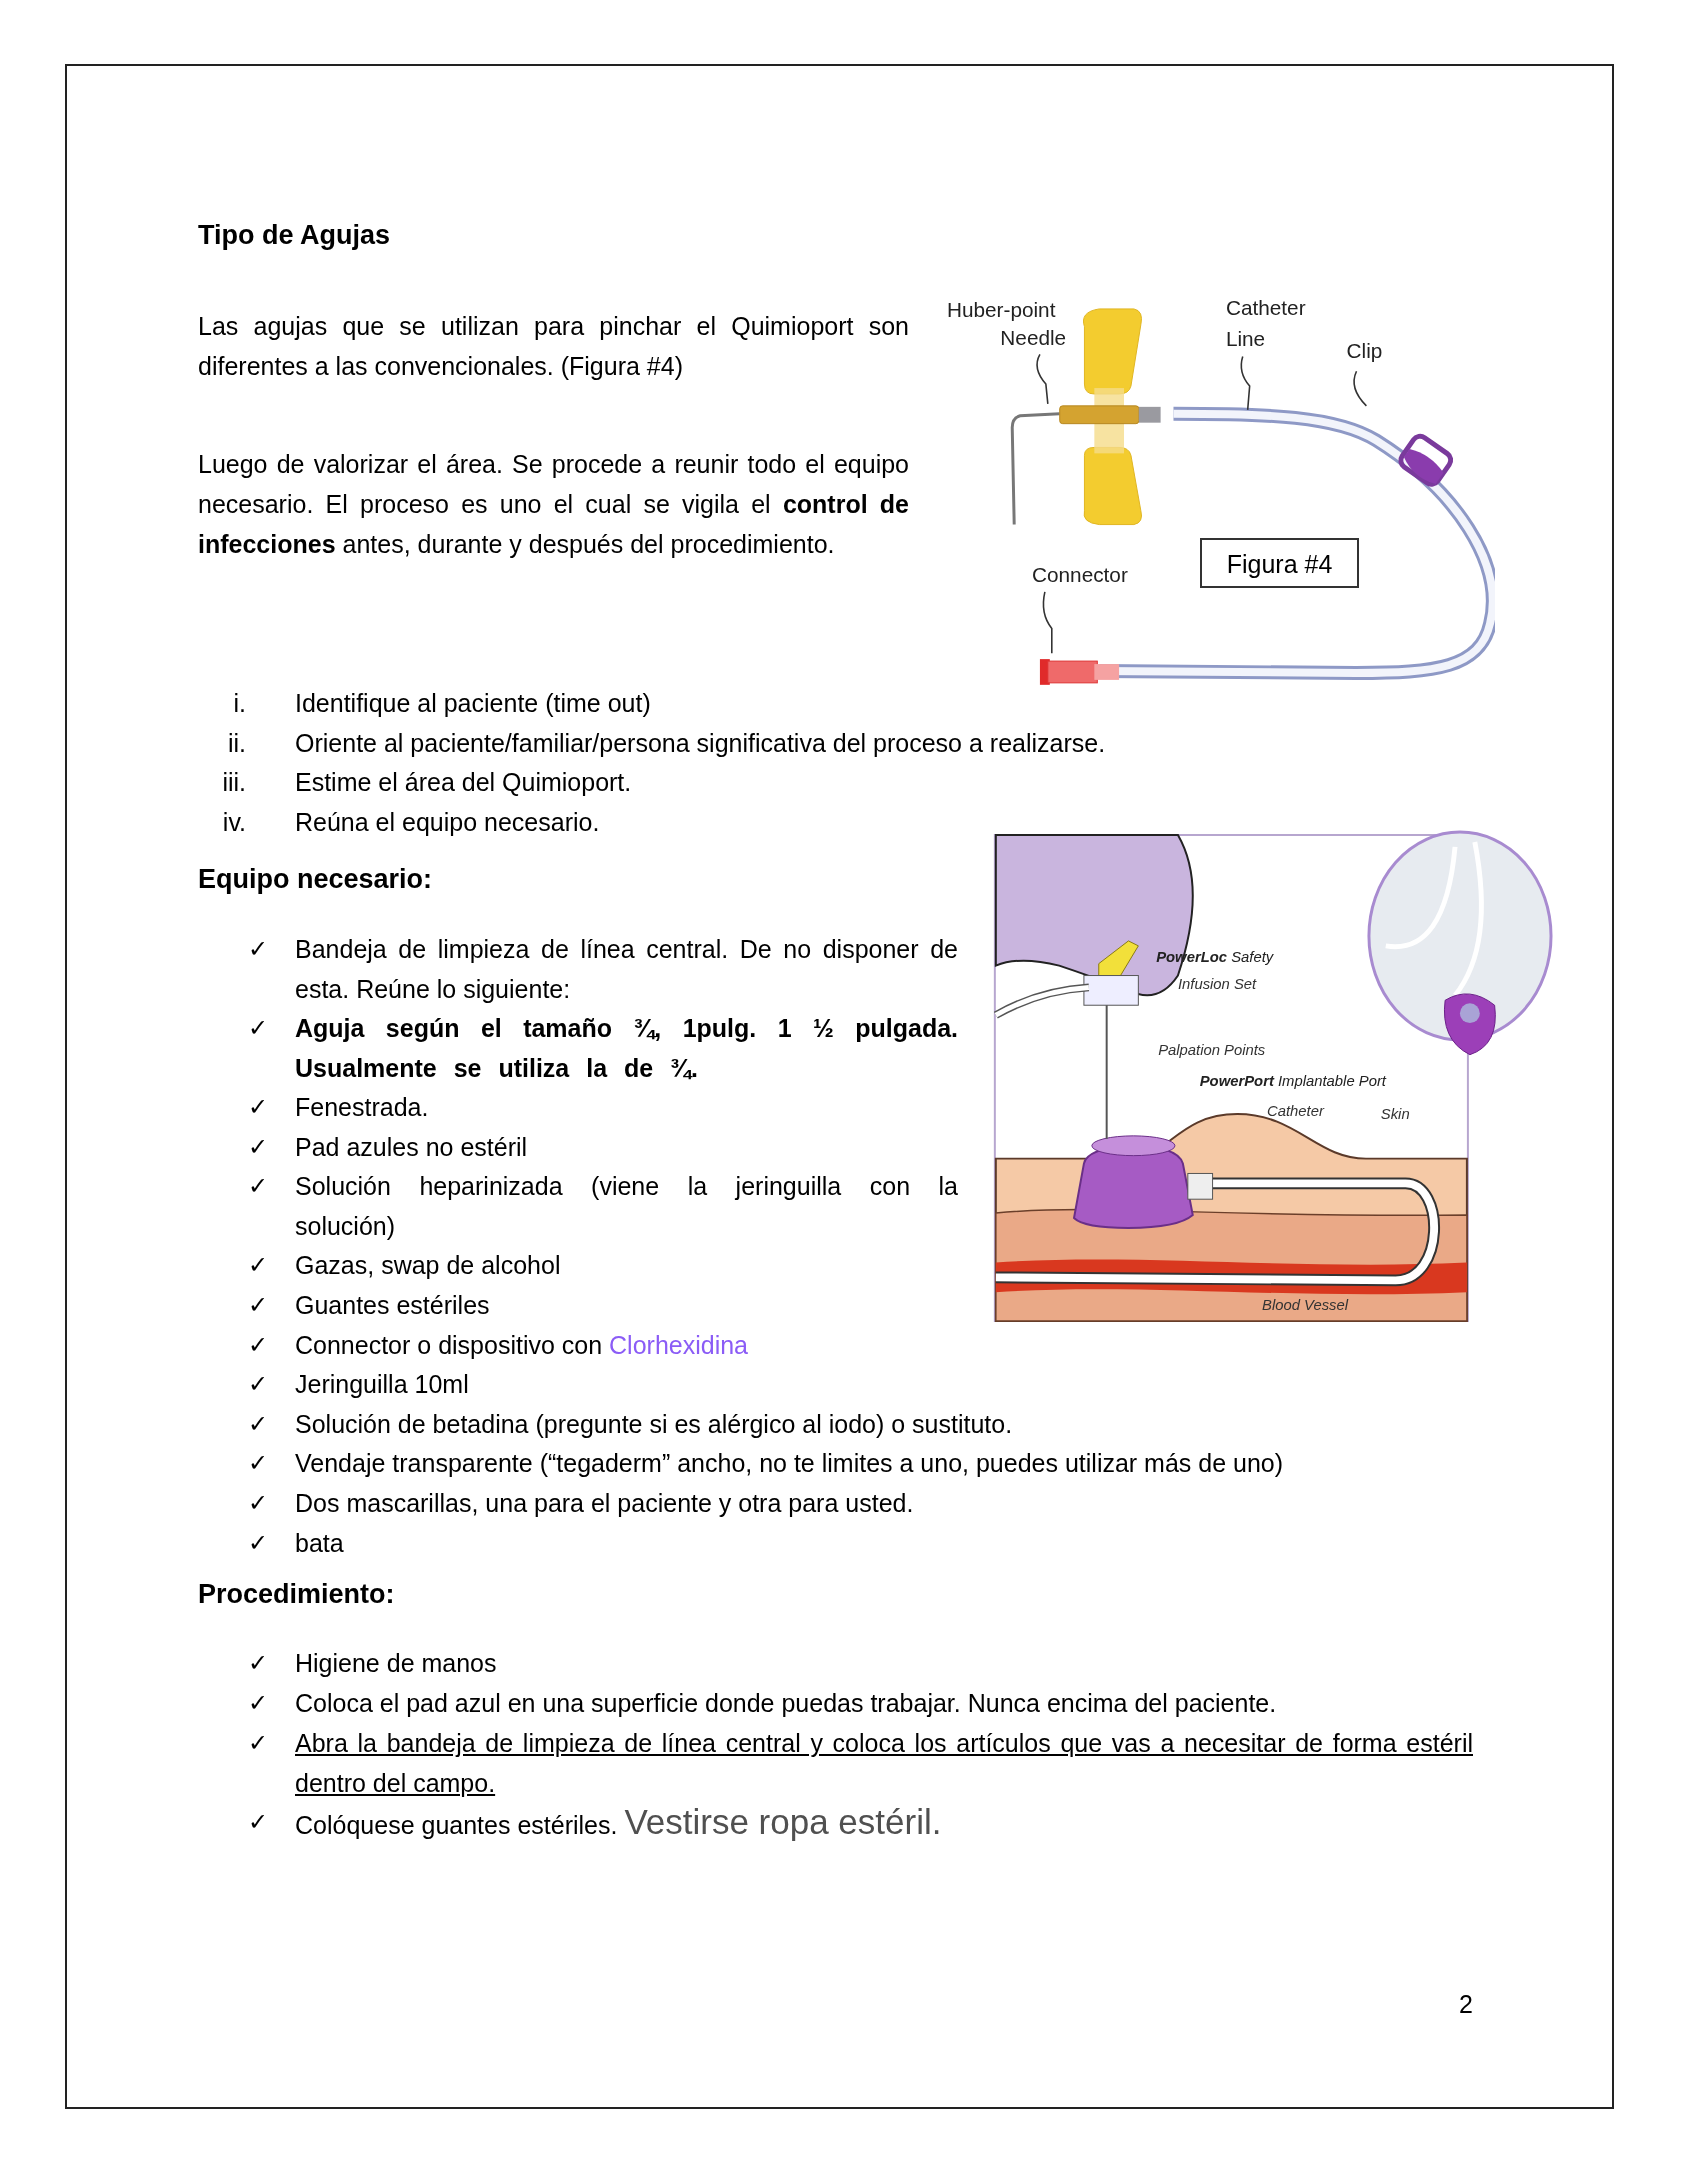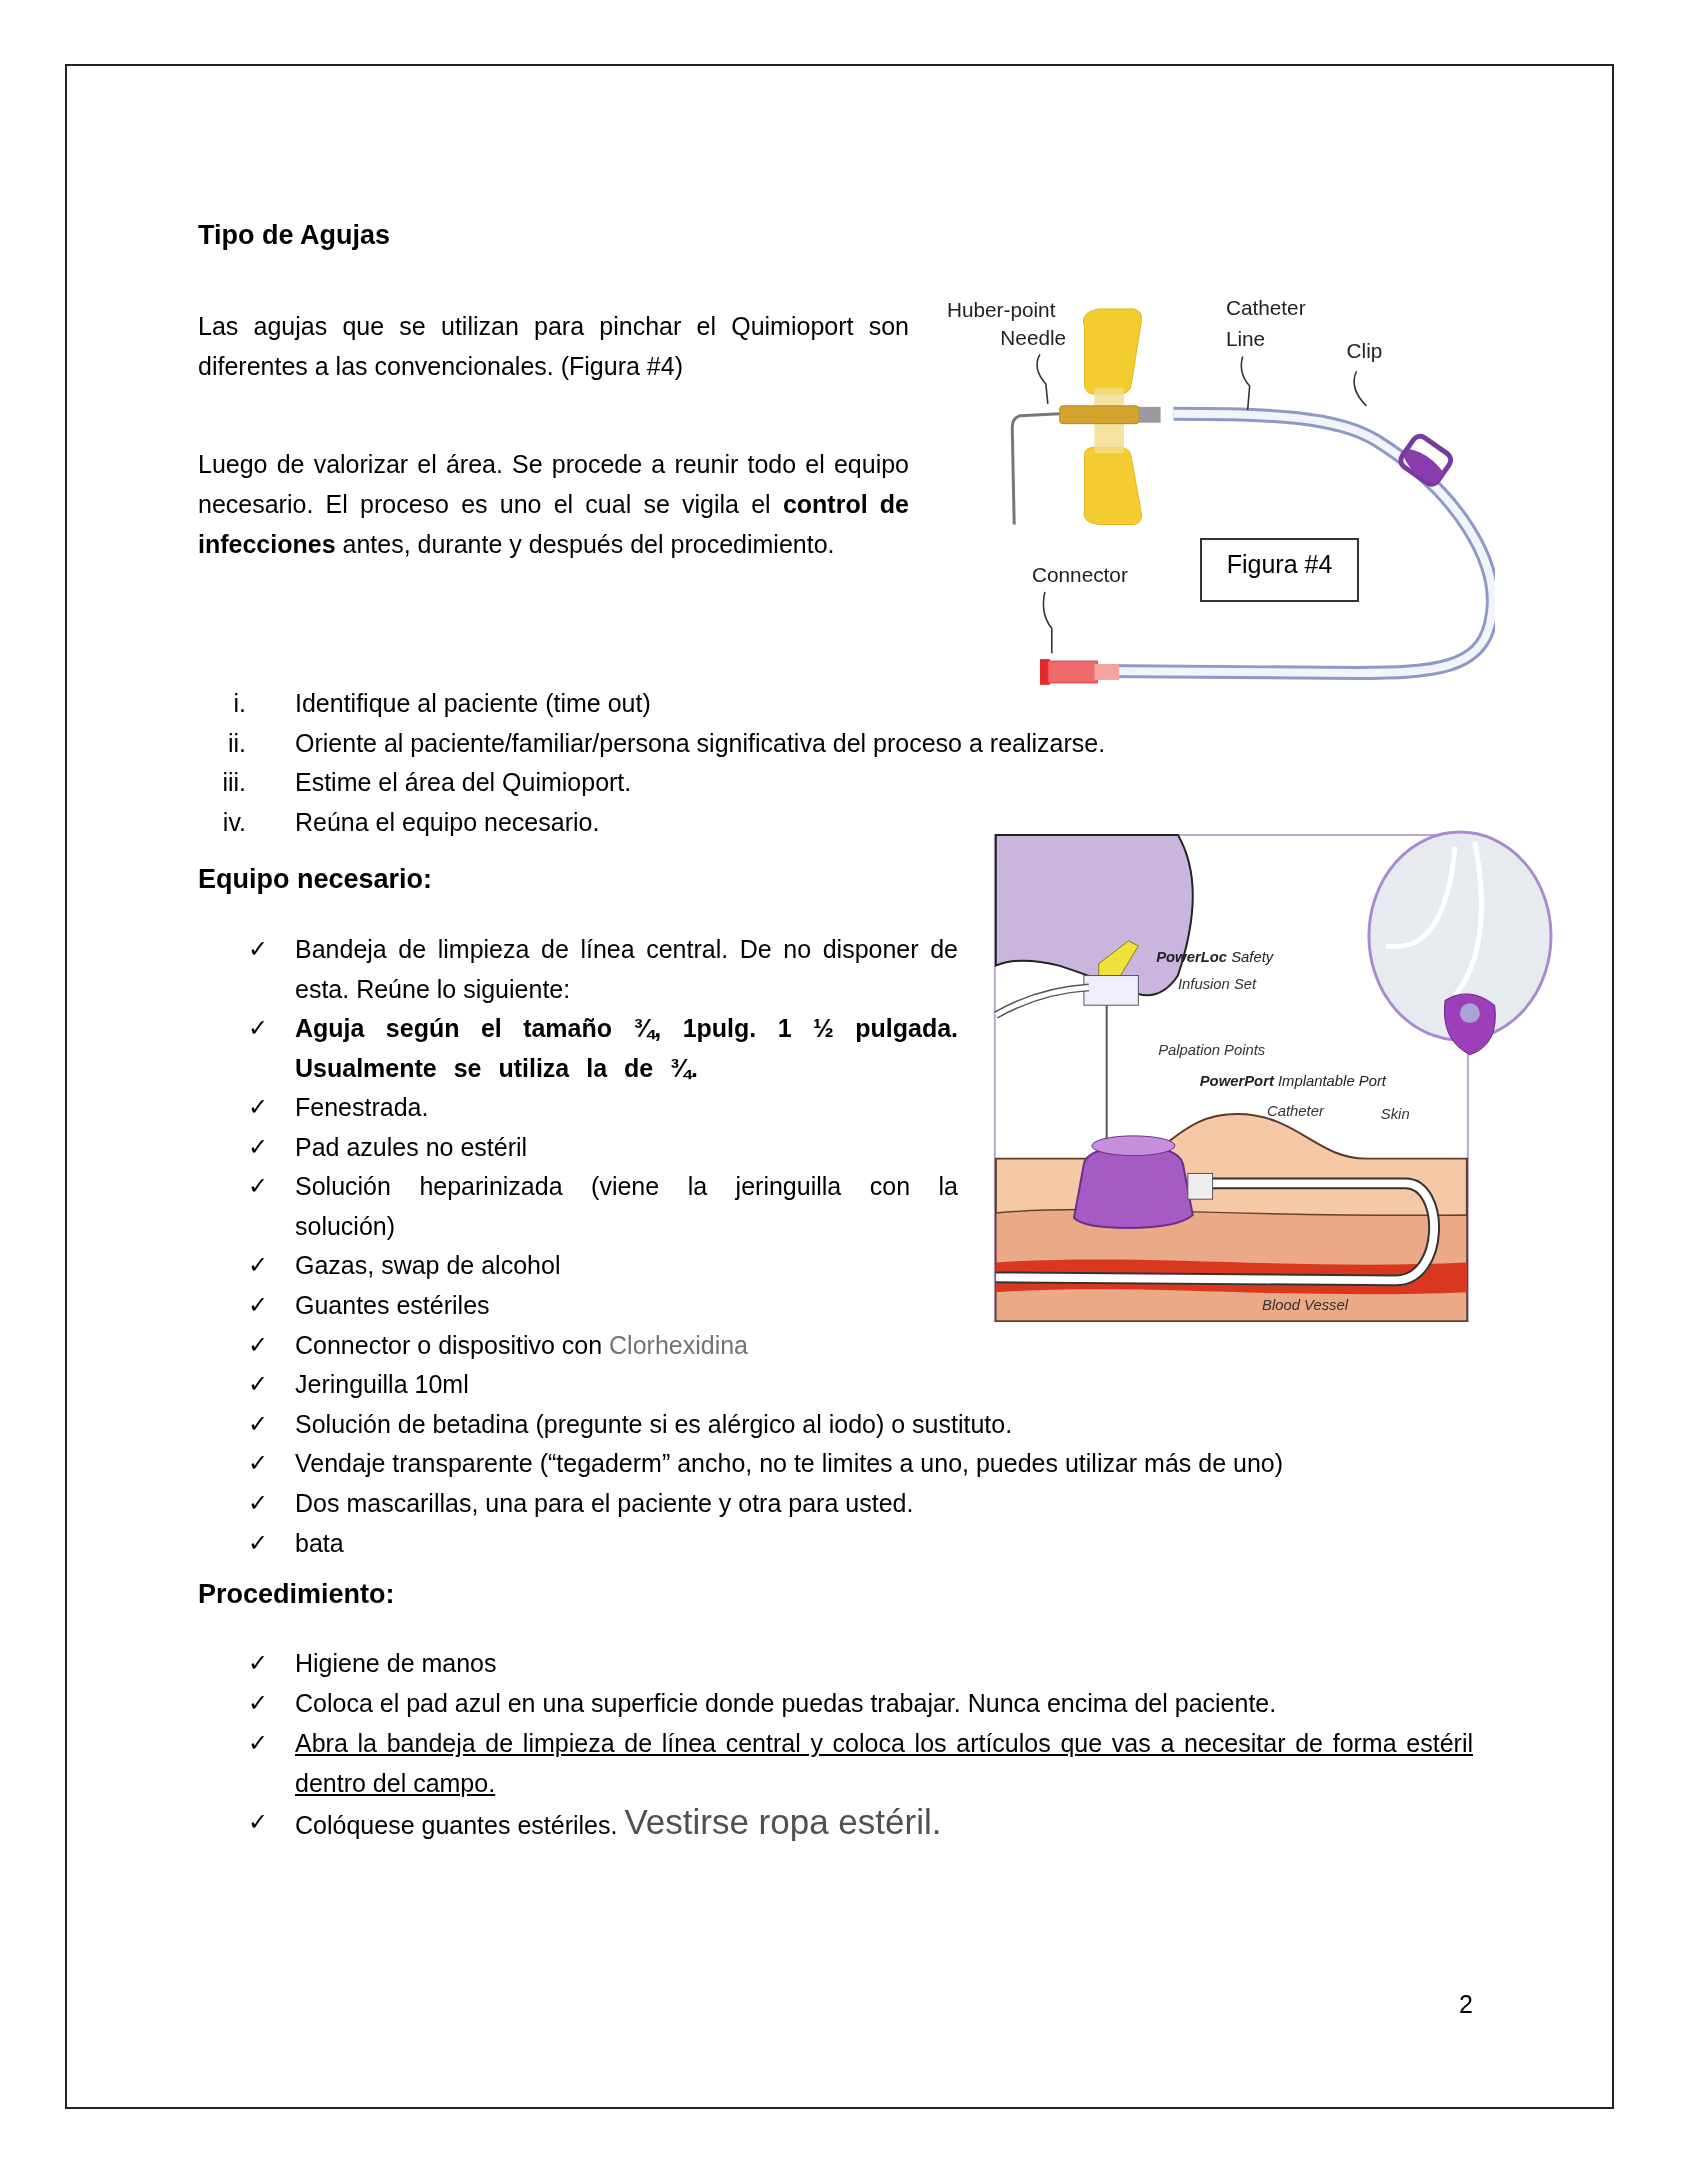--- a/index.html
+++ b/index.html
@@ -7,21 +7,21 @@
          font-family:"Liberation Sans", sans-serif; color:#000; }
   .page-border { position:absolute; left:65px; top:64px; width:1549px; height:2045px;
                  border:2px solid #222; box-sizing:border-box; }
   .abs { position:absolute; }
   .h { font-weight:bold; font-size:27px; }
   .p { font-size:25px; line-height:40px; }
   .just { text-align:justify; text-align-last:left; }
   .row { position:absolute; font-size:25px; line-height:40px; }
   .roman { position:absolute; width:50px; text-align:right; font-size:25px; line-height:40px; }
   .check { position:absolute; font-size:24px; line-height:40px; }
-  .gray { color:#737373; }
+  .gray { color:#8b5cf6; }
   .gray-lg { color:#505050; font-size:35px; }
   .fig-caption-box { position:absolute; border:2px solid #333; background:#fff;
                      font-size:25px; text-align:center; box-sizing:border-box; }
   .fig-label { font-family:"Liberation Sans", sans-serif; font-size:21px; fill:#222; }
   .fig-label-sm { font-family:"Liberation Sans", sans-serif; font-size:15px; fill:#333; font-style:italic; }
   .fig-label-smb { font-family:"Liberation Sans", sans-serif; font-size:15px; fill:#222; font-style:italic; font-weight:bold; }
 </style>
 </head>
 <body>
 
@@ -70,21 +70,21 @@
   <text class="fig-label" x="60" y="68">Needle</text>
   <path d="M100,78 Q92,92 106,108 L108,128" fill="none" stroke="#333" stroke-width="1.6"></path>
   <text class="fig-label" x="288" y="38">Catheter</text>
   <text class="fig-label" x="288" y="70">Line</text>
   <path d="M305,80 Q300,96 312,110 L310,134" fill="none" stroke="#333" stroke-width="1.6"></path>
   <text class="fig-label" x="410" y="82">Clip</text>
   <path d="M420,95 Q412,112 430,130" fill="none" stroke="#333" stroke-width="1.6"></path>
   <text class="fig-label" x="92" y="308">Connector</text>
   <path d="M105,318 Q100,340 112,355 L112,380" fill="none" stroke="#333" stroke-width="1.6"></path>
 </svg>
-<div class="fig-caption-box" style="left:1200px; top:538px; width:159px; height:64px; line-height:49px;">Figura #4</div>
+<div class="fig-caption-box" style="left:1200px; top:538px; width:159px; height:50px; line-height:49px;">Figura #4</div>
 
 <div>
   <div class="roman" style="left:196px; top:683px;">i.</div>
   <div class="row" style="left:295px; top:683px;">Identifique al paciente (time out)</div>
   <div class="roman" style="left:196px; top:723px;">ii.</div>
   <div class="row" style="left:295px; top:723px;">Oriente al paciente/familiar/persona significativa del proceso a realizarse.</div>
   <div class="roman" style="left:196px; top:762px;">iii.</div>
   <div class="row" style="left:295px; top:762px;">Estime el área del Quimioport.</div>
   <div class="roman" style="left:196px; top:802px;">iv.</div>
   <div class="row" style="left:295px; top:802px;">Reúna el equipo necesario.</div>

